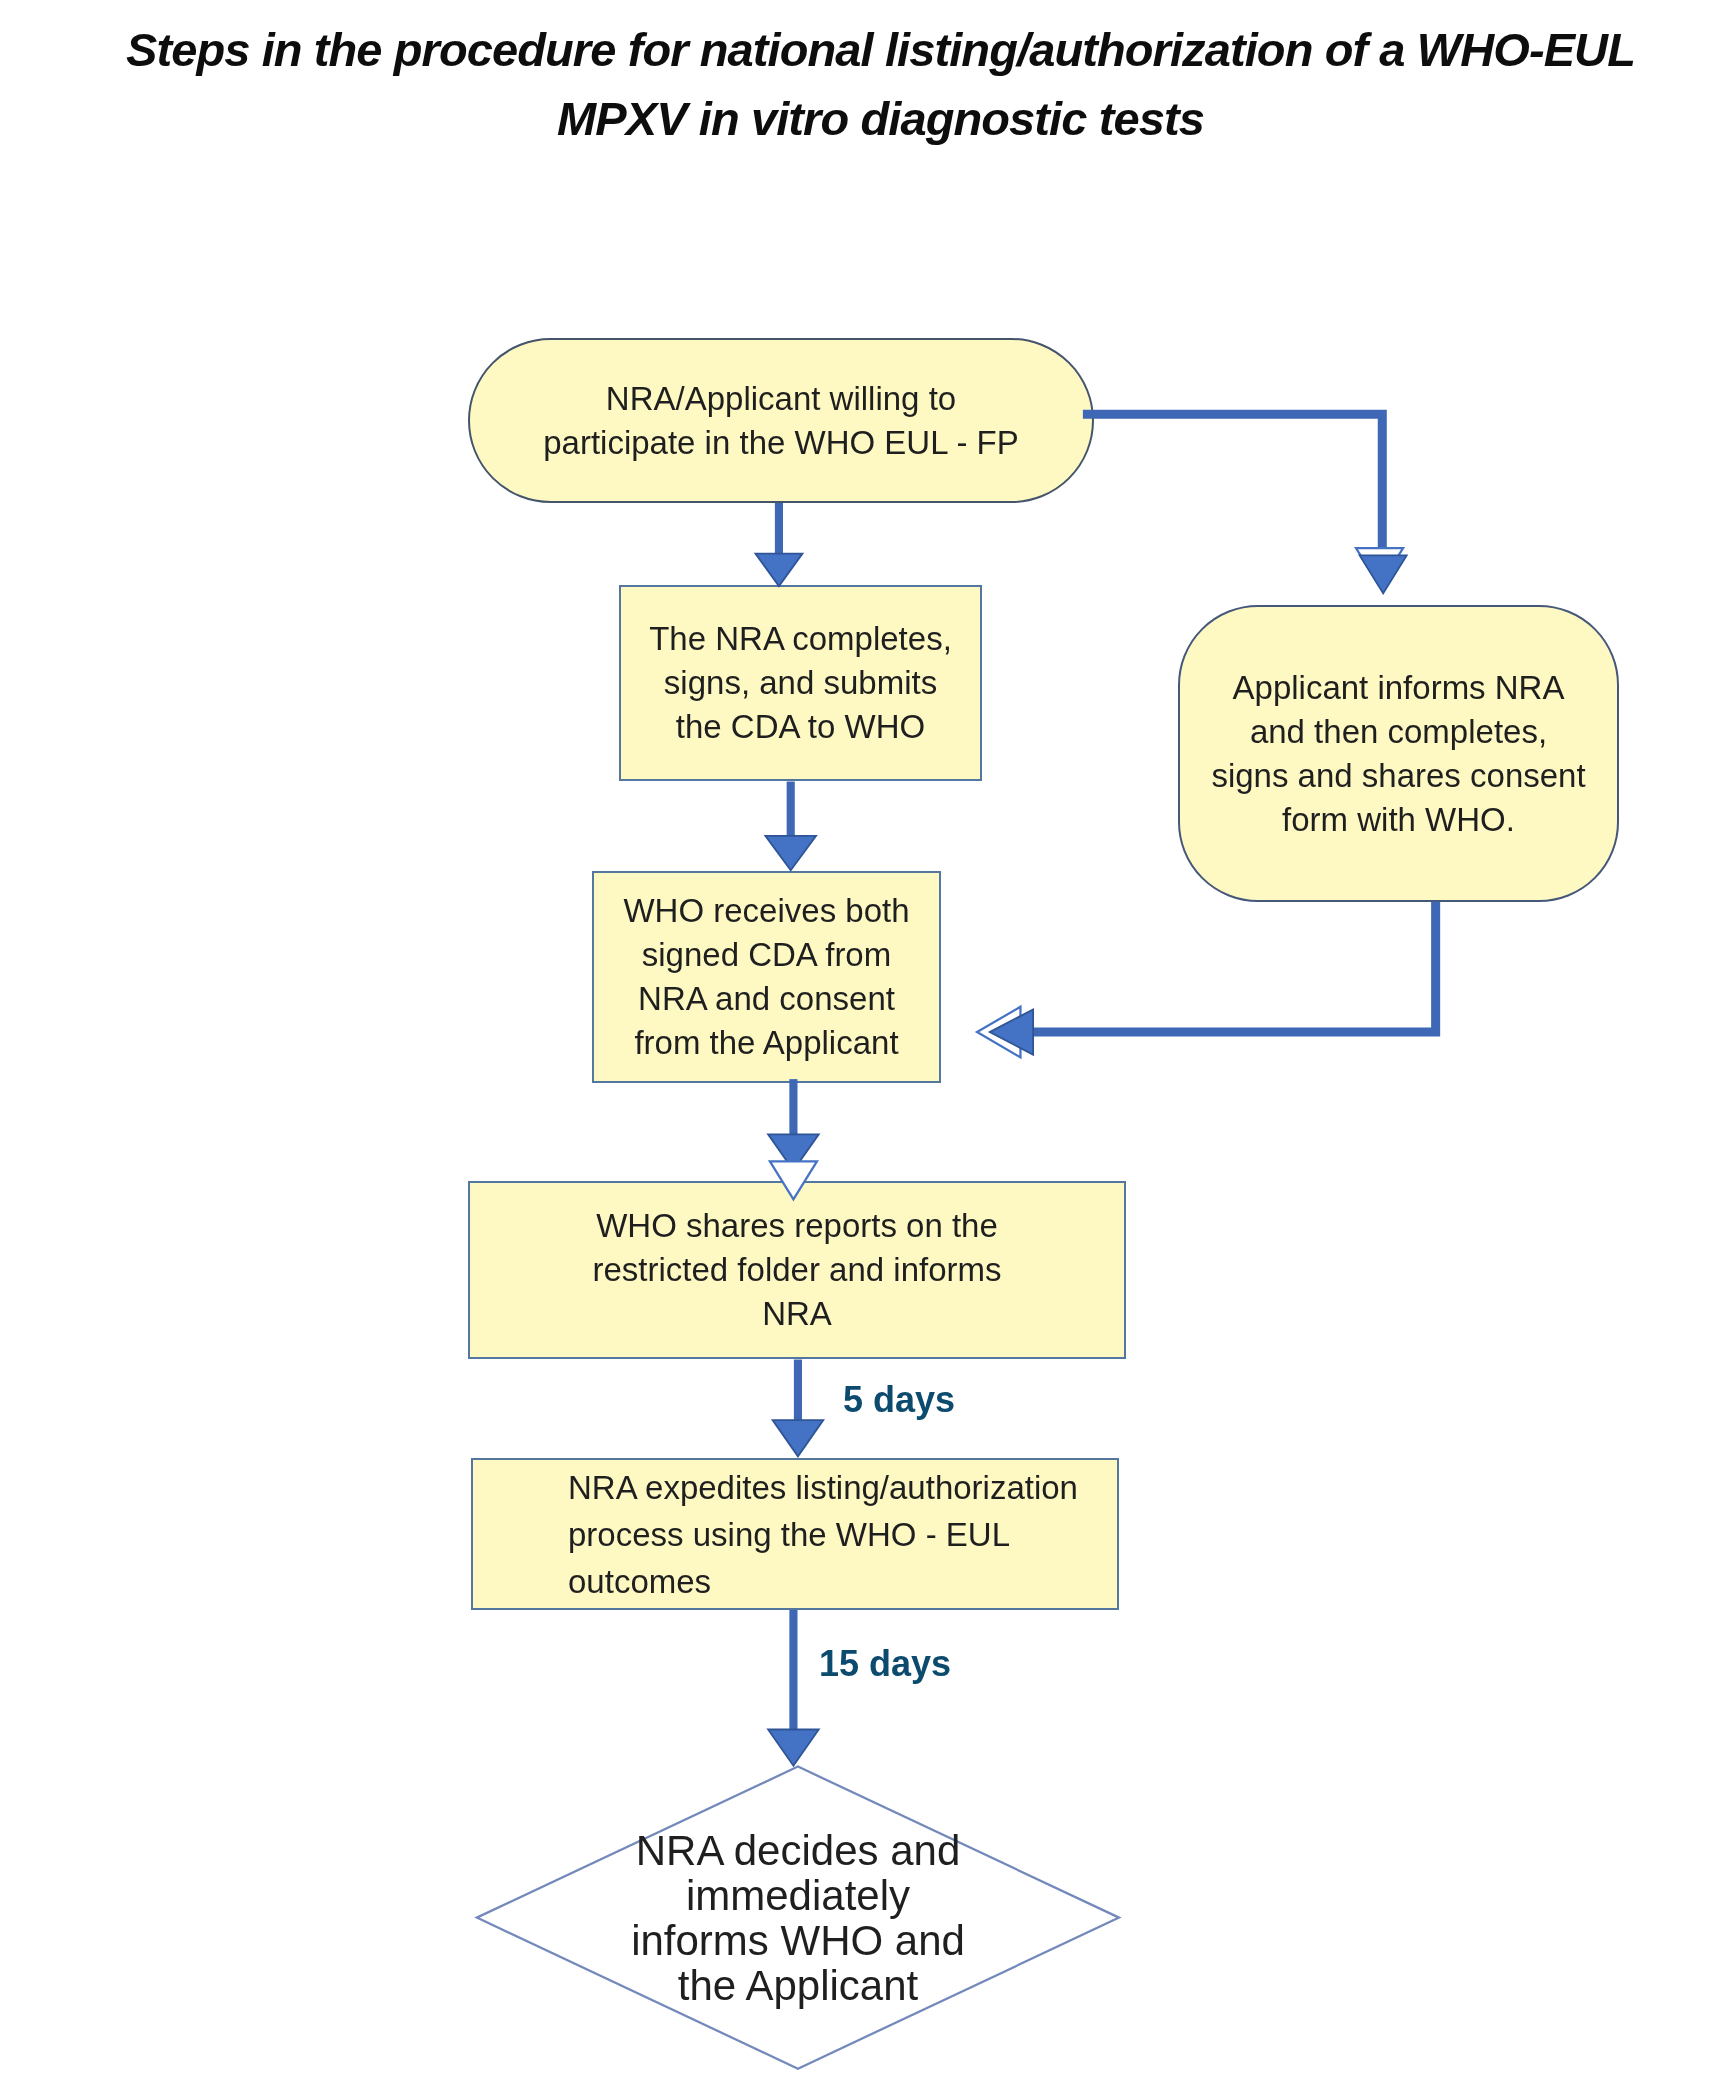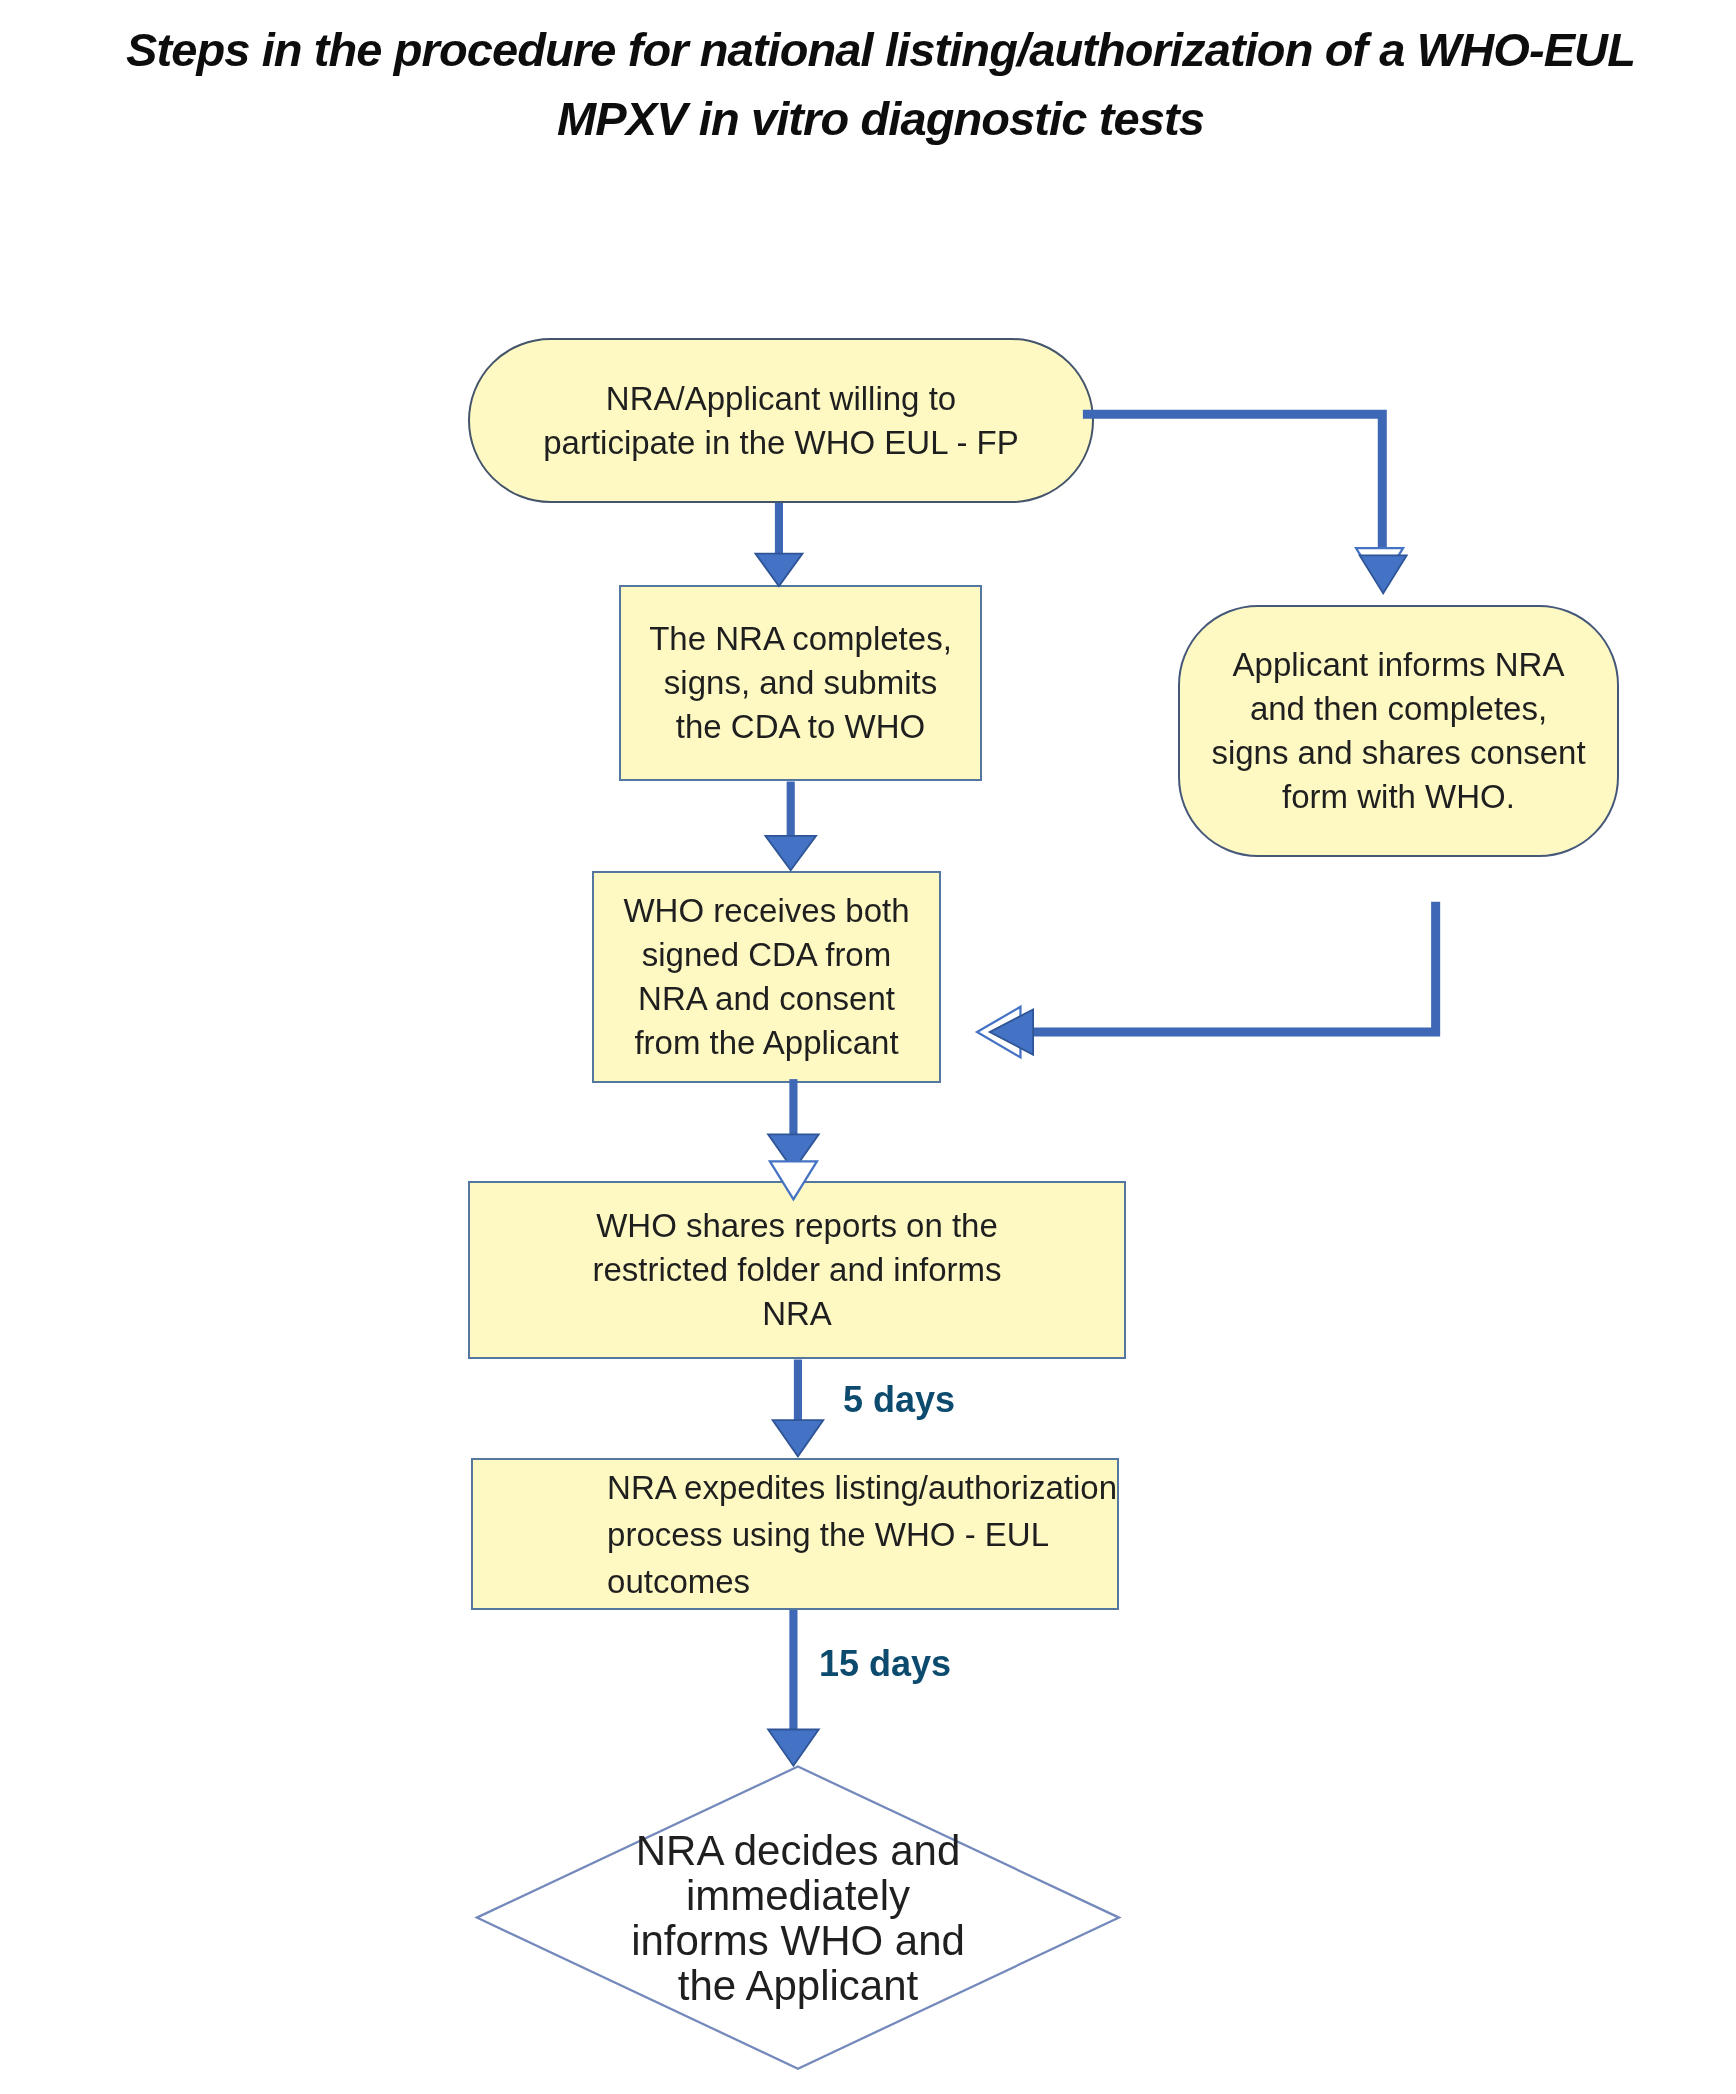--- a/index.html
+++ b/index.html
@@ -36,24 +36,24 @@
     text-align:center;
     font-size:33px;
     line-height:44px;
     color:#1f1f1f;
     white-space:pre-line;
   }
   .rect{border:2.7px solid #54779F;}
   .stadium{border:2.7px solid #44546A;}
   #n-start{left:468px;top:338px;width:626px;height:165px;border-radius:83px;}
   #n-nra-submits{left:619px;top:585px;width:363px;height:196px;}
-  #n-applicant-consent{left:1178px;top:605px;width:441px;height:252px;border-radius:80px;border-color:#46587A;}
+  #n-applicant-consent{left:1178px;top:605px;width:441px;height:297px;border-radius:80px;border-color:#46587A;}
   #n-who-receives{left:592px;top:871px;width:349px;height:212px;}
   #n-who-shares{left:468px;top:1181px;width:658px;height:178px;}
-  #n-nra-expedites{left:471px;top:1458px;width:648px;height:152px;justify-content:flex-end;text-align:left;padding-left:56px;line-height:47px;}
+  #n-nra-expedites{left:471px;top:1458px;width:648px;height:152px;justify-content:center;text-align:left;padding-left:56px;line-height:47px;}
   #diamond-text{
     position:absolute;left:477px;top:1767px;width:642px;height:302px;
     display:flex;align-items:center;justify-content:center;text-align:center;
     font-size:42px;line-height:45px;color:#1f1f1f;white-space:pre-line;
   }
   .edge-label{
     position:absolute;
     font-size:36px;
     font-weight:bold;
     color:#0c4a6e;

